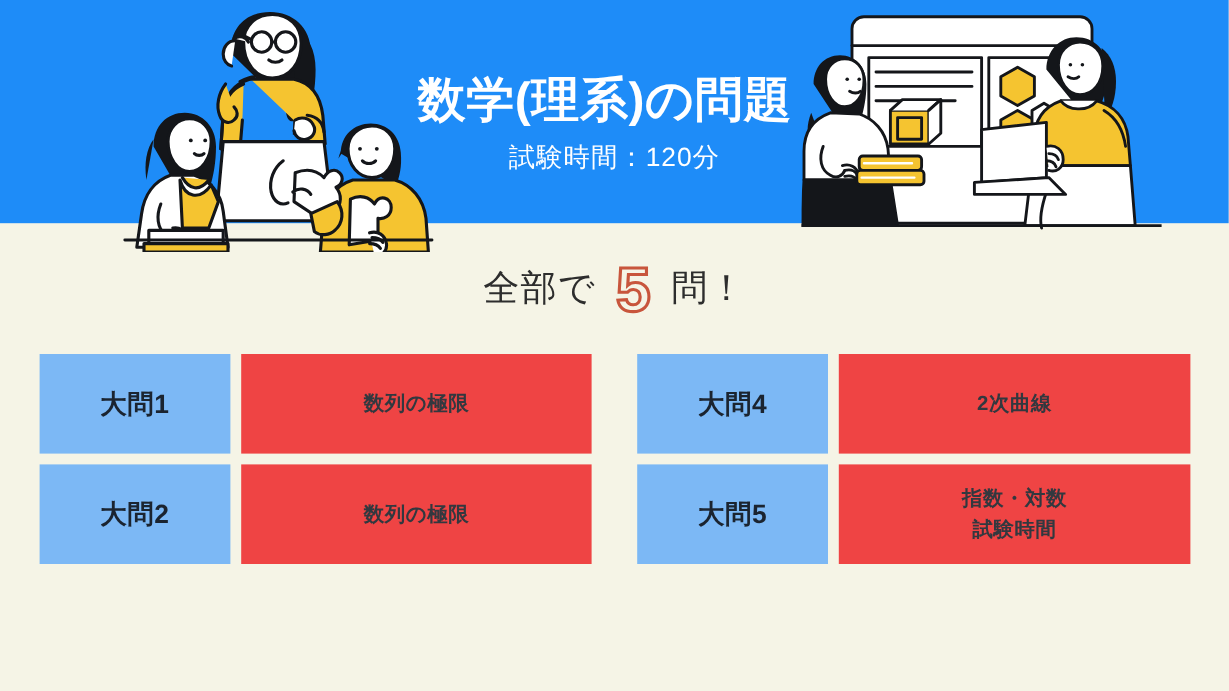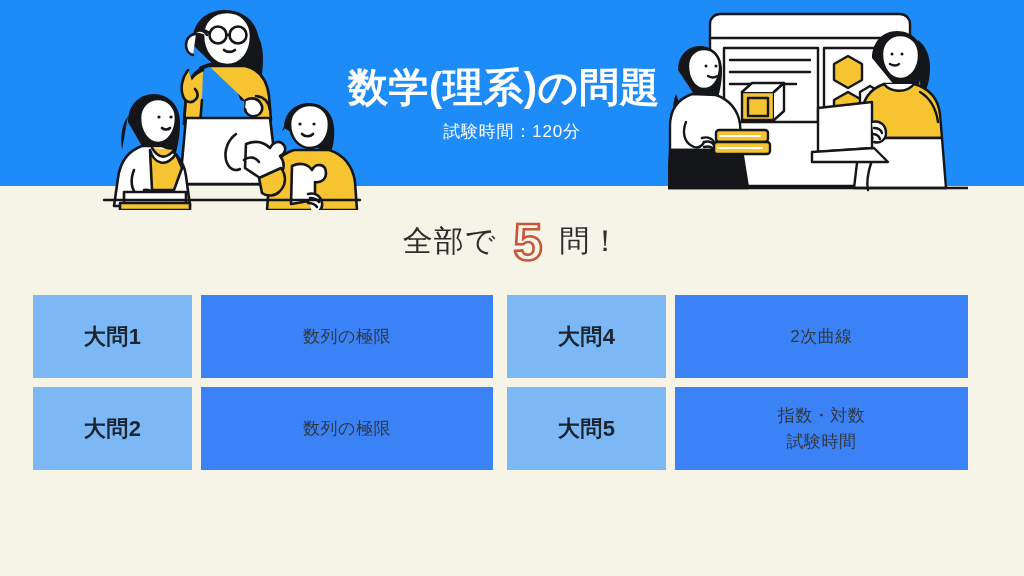--- a/index.html
+++ b/index.html
@@ -49,21 +49,21 @@
     font-size: 40px;
     font-weight: 700;
     letter-spacing: 0.5px;
     line-height: 1.12;
     text-align: center;
     margin: 0 16px 10px 0;
     padding-top: 22px;
   }
   .header-subtitle {
     color: #ffffff;
-    font-size: 17px;
+    font-size: 22px;
     font-weight: 400;
     letter-spacing: 0.8px;
     margin: 0;
   }
 
   
   .illo {
     position: absolute;
     top: 0;
   }
@@ -115,21 +115,21 @@
     display: flex;
     flex-direction: column;
     gap: 9px;
   }
   .table-left {
     left: 33px;
     top: 295px;
     width: 460px;
   }
   .table-right {
-    left: 507px;
+    left: 531px;
     top: 295px;
     width: 461px;
   }
   .prow {
     display: flex;
     gap: 9px;
     height: 83px;
   }
   .pcell-label {
     width: 159px;
@@ -138,27 +138,27 @@
     display: flex;
     align-items: center;
     justify-content: center;
     color: #1b2430;
     font-size: 22px;
     font-weight: 700;
     letter-spacing: 0.5px;
   }
   .pcell-topic {
     flex: 1 1 auto;
-    background: #3b82f6;
+    background: #ef4444;
     display: flex;
     align-items: center;
     justify-content: center;
     color: #32383f;
     font-size: 17px;
-    font-weight: 400;
+    font-weight: 700;
     letter-spacing: 0.5px;
     text-align: center;
     line-height: 1.5;
     white-space: pre-line;
   }
 </style>
 </head>
 <body>
 
 <div class="slide">

